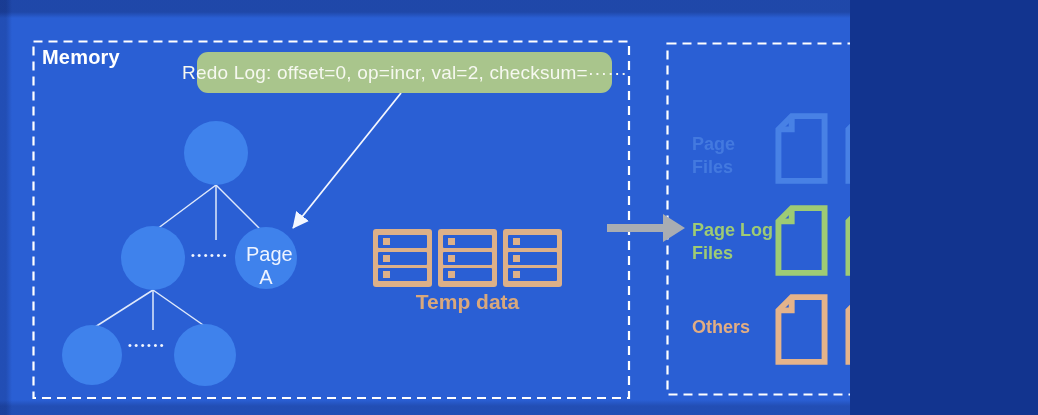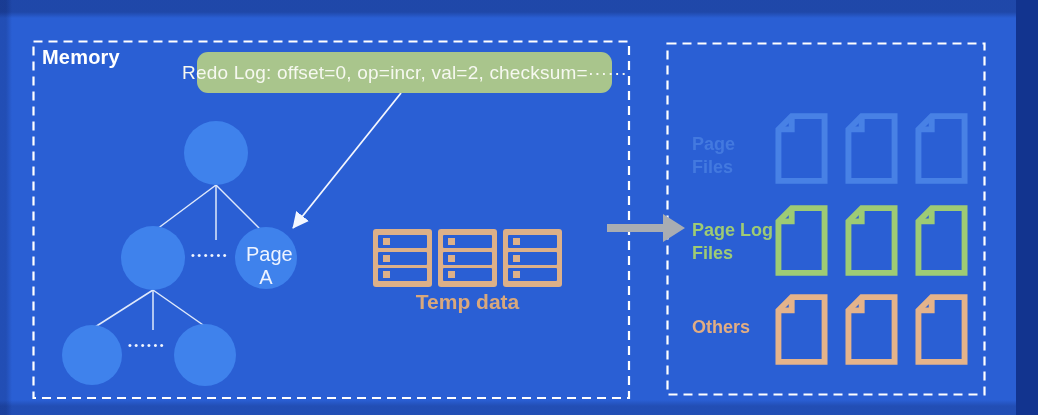--- a/index.html
+++ b/index.html
@@ -1,17 +1,17 @@
 <!DOCTYPE html>
 <html><head>
 <meta charset="utf-8">
 <style>
   html,body{margin:0;padding:0;background:#12348f;}
   .stage{
-    position:relative;width:1016px;height:415px;overflow:hidden;
+    position:relative;width:850px;height:415px;overflow:hidden;
     font-family:"Liberation Sans","DejaVu Sans",sans-serif;
     background:
       linear-gradient(180deg, rgba(6,18,70,.30) 0px, rgba(6,18,70,.30) 12px, rgba(6,18,70,0) 18px),
       linear-gradient(0deg, rgba(6,18,70,.22) 0px, rgba(6,18,70,.22) 9px, rgba(6,18,70,0) 15px),
       linear-gradient(90deg, rgba(6,18,70,.22) 0px, rgba(6,18,70,.22) 6px, rgba(6,18,70,0) 12px),
       #2a5fd4;
     color:#fff;
   }
   .abs{position:absolute;}
   svg.overlay{position:absolute;left:0;top:0;width:1038px;height:415px;pointer-events:none;}

